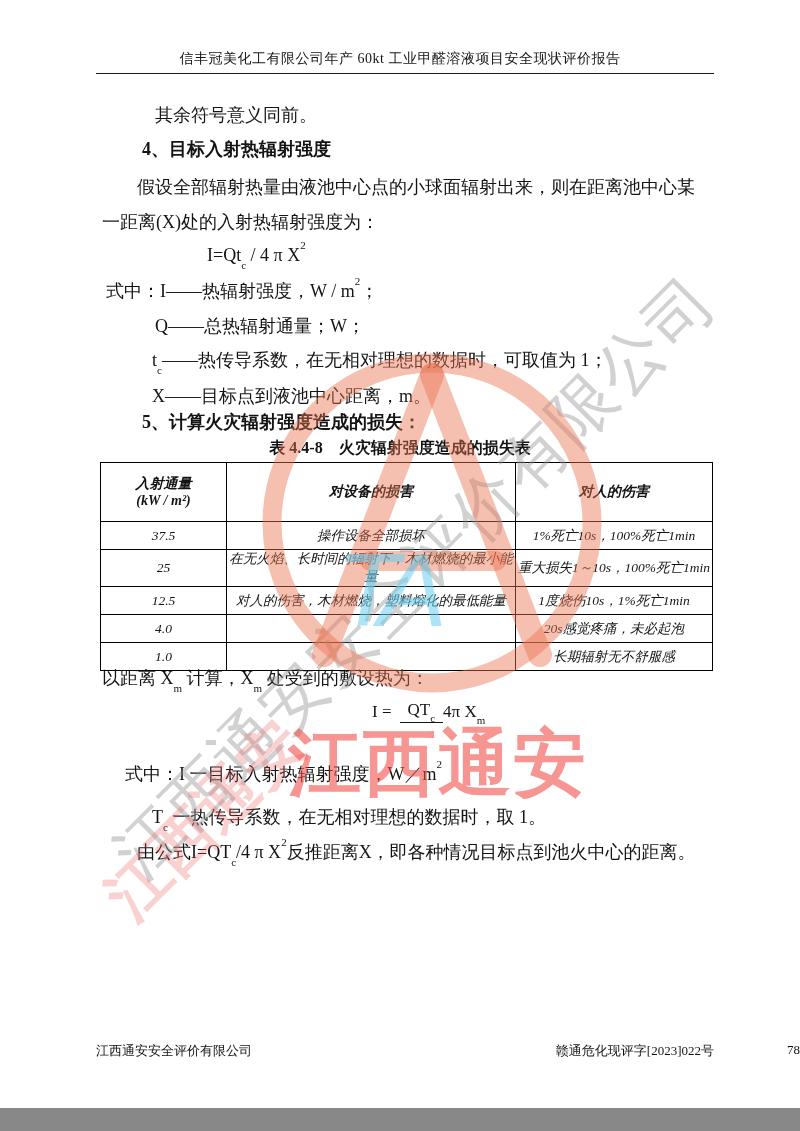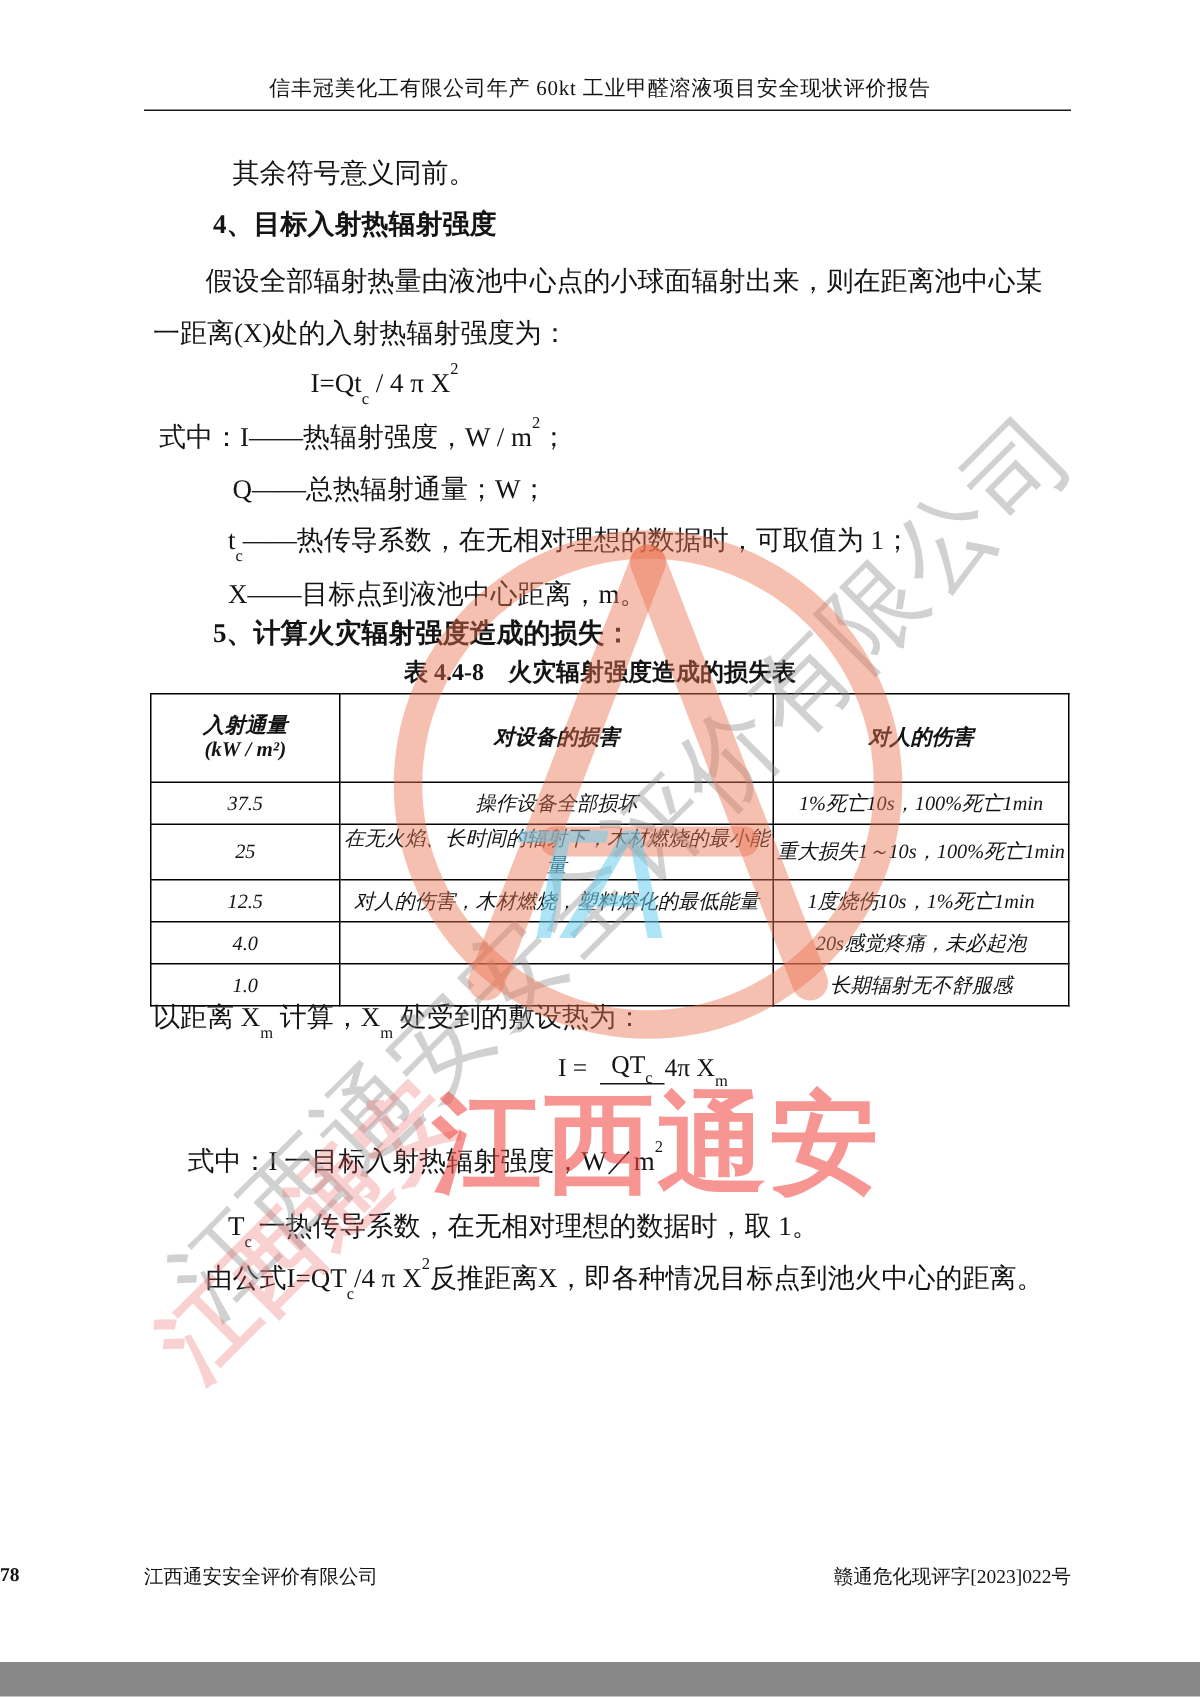--- a/index.html
+++ b/index.html
@@ -12,21 +12,21 @@
   .body-line{font-size:18px;line-height:1.25;}
   .bold{font-weight:bold;}
   sub{font-size:11px;position:relative;top:3px;line-height:0;}
   sup{font-size:11px;position:relative;top:-5px;line-height:0;}
 
   
   .doc-header{top:50px;left:0;width:100%;text-align:center;font-size:14px;letter-spacing:.5px;}
   .header-rule{top:73px;left:96px;width:618px;border-top:1.8px solid #1a1a1a;height:0;}
   .doc-footer{top:1042px;font-size:13px;}
   .footer-left{left:96px;}
-  .footer-center{left:0;width:100%;text-align:left;font-weight:bold;}
+  .footer-center{left:0;width:100%;text-align:right;}
   .footer-right{right:86px;}
 
   
   .loss-table{position:absolute;top:462px;left:100px;border-collapse:collapse;table-layout:fixed;font-style:italic;}
   .loss-table th,.loss-table td{
     border:1px solid #000;text-align:center;vertical-align:middle;
     font-size:13.5px;padding:0 2px;overflow:hidden;
   }
   .loss-table th{font-weight:bold;height:58px;font-size:14px;}
   .loss-table td{height:27px;}

